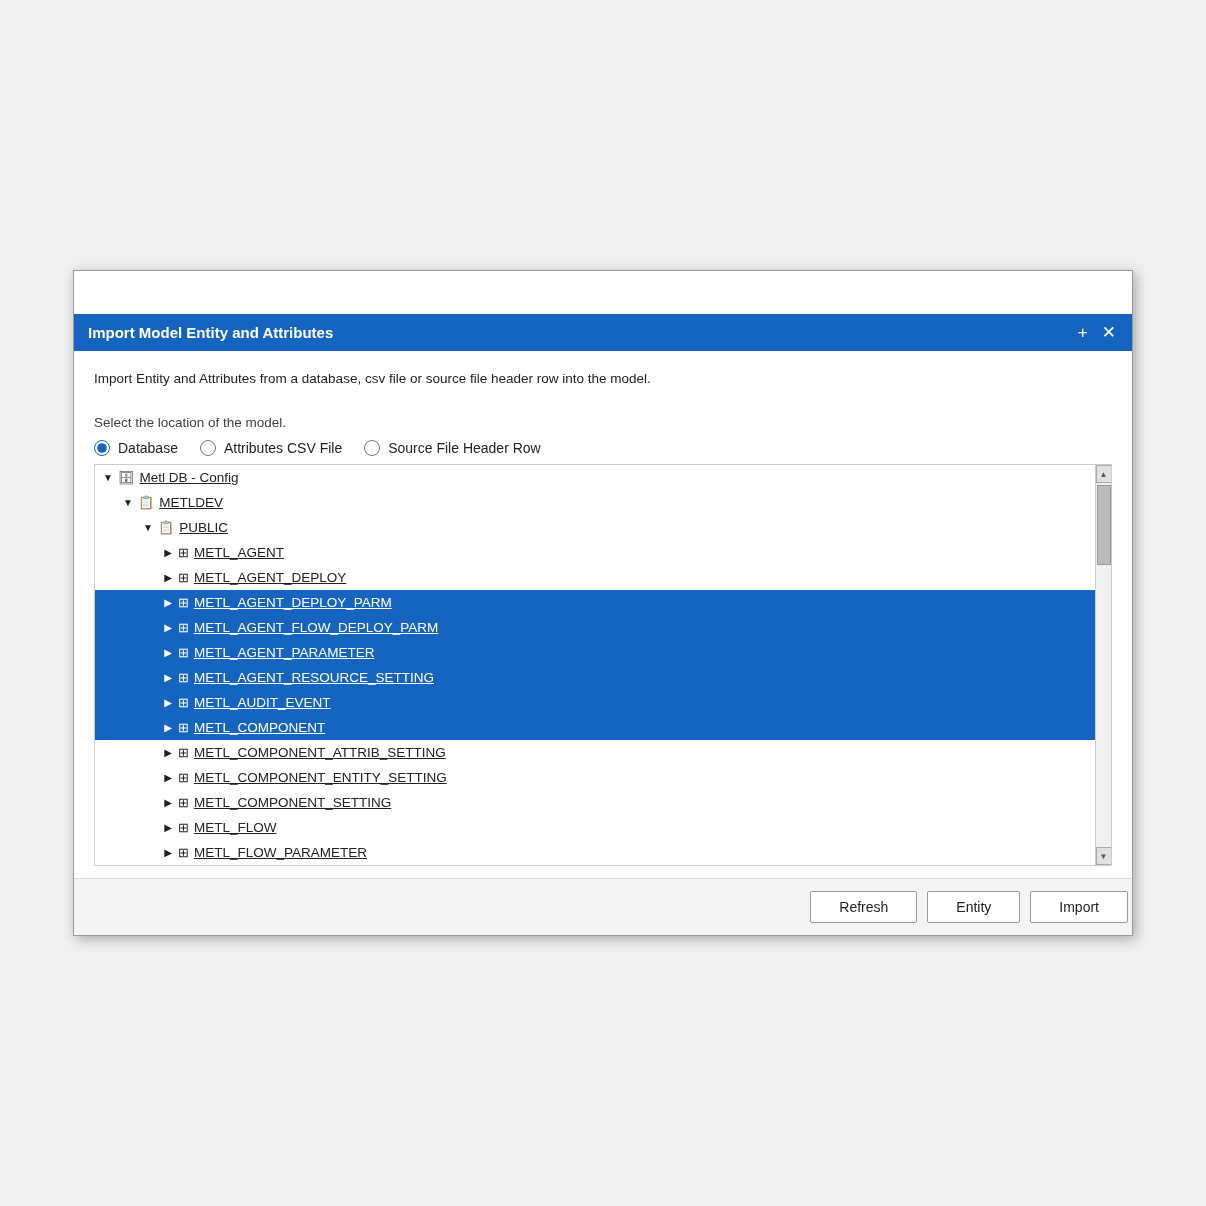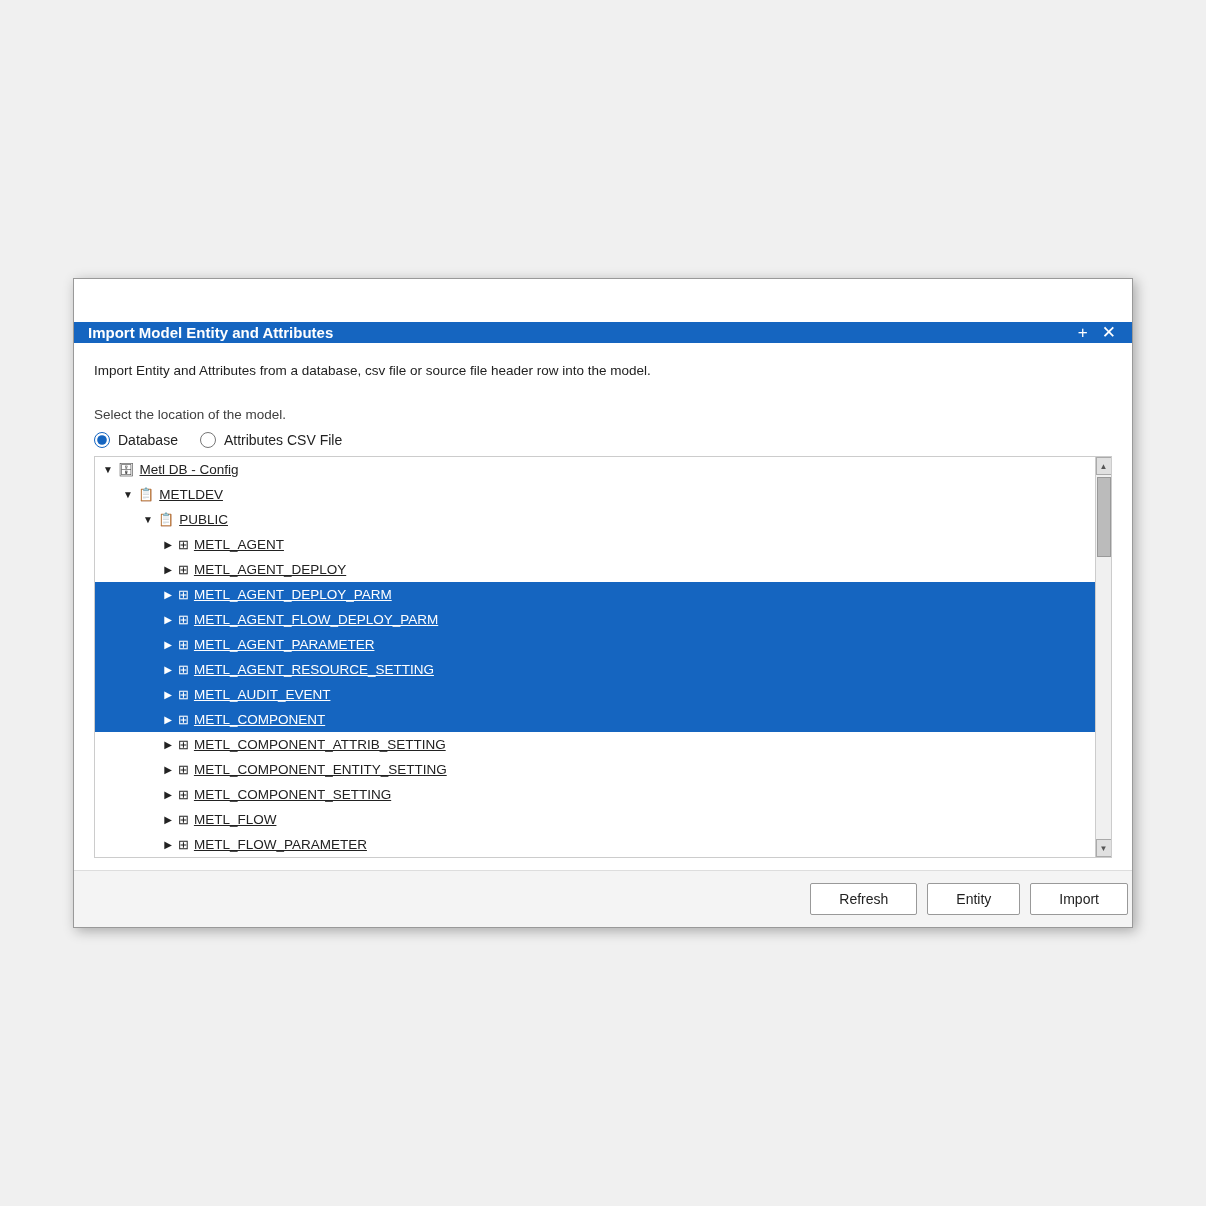--- a/index.html
+++ b/index.html
@@ -17,21 +17,21 @@
       width: 1060px;
       background: #fff;
       border: 1px solid #999;
       box-shadow: 3px 3px 12px rgba(0,0,0,0.3);
       display: flex;
       flex-direction: column;
     }
     .title-bar {
       background: #1565c0;
       color: #fff;
-      padding: 2px 14px;
+      padding: 10px 14px;
       display: flex;
       align-items: center;
       justify-content: space-between;
       font-size: 15px;
       font-weight: bold;
       margin-top: 43px;
     }
     .title-bar-buttons {
       display: flex;
       gap: 10px;
@@ -199,20 +199,24 @@
 
     <div class="radio-group">
       <label class="radio-item">
         <input type="radio" name="location" checked="" style="">
         <span>Database</span>
       </label>
       <label class="radio-item">
         <input type="radio" name="location" style="">
         <span>Attributes CSV File</span>
       </label>
+      <label class="radio-item">
+        <input type="radio" name="location" style="">
+        <span>Source File Header Row</span>
+      </label>
     </div>
 
     <div class="tree-container">
       <div class="tree-scroll">
 
         <div class="tree-item" style="padding-left:6px;">
           <span class="tree-toggle">▼</span>
           <span class="tree-icon">🗄</span>
           <span class="tree-label">Metl DB - Config</span>
         </div>

